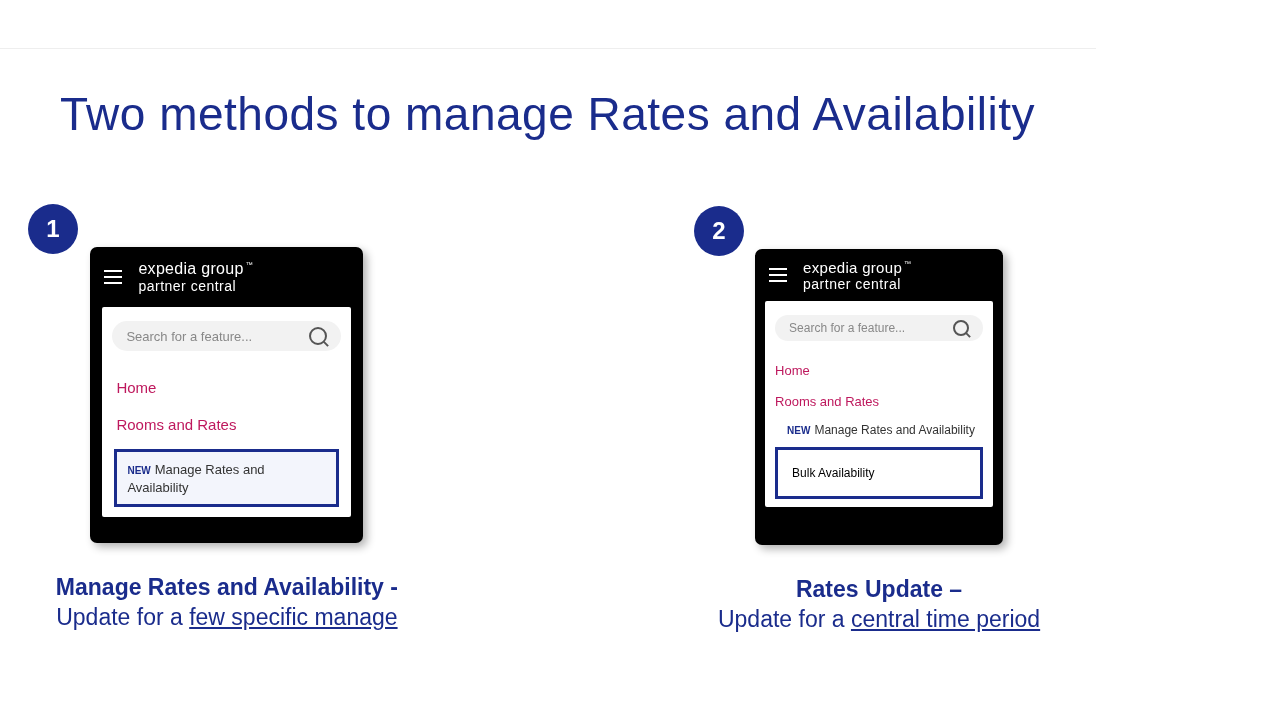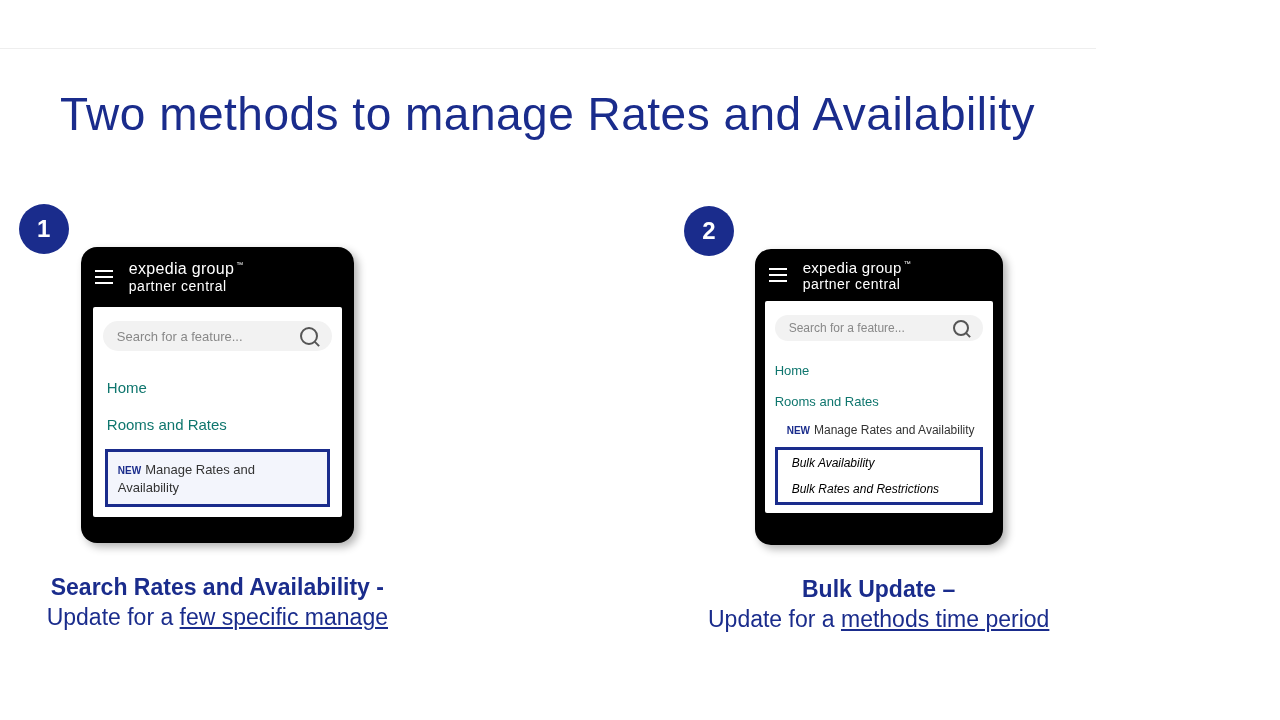--- a/index.html
+++ b/index.html
@@ -3,41 +3,41 @@
 <meta charset="utf-8">
 <style>
   html,body{margin:0;padding:0;width:1280px;height:720px;background:#fff;font-family:Arial,Helvetica,sans-serif;position:relative;overflow:hidden;}
   .slide{width:1096px;height:720px;position:relative;border-top:1px solid #eee;margin-top:48px;}
   .title{position:absolute;left:60px;top:38px;font-size:46px;color:#1a2c8c;font-weight:400;letter-spacing:0.5px;}
   .columns{position:absolute;top:160px;left:0;right:0;display:flex;justify-content:center;gap:320px;}
   .col{display:flex;flex-direction:column;align-items:center;position:relative;}
   .badge{width:50px;height:50px;border-radius:50%;background:#1a2c8c;color:#fff;display:flex;align-items:center;justify-content:center;font-size:24px;font-weight:bold;position:absolute;z-index:3;}
   .badge1{top:-5px;left:-28px;}
   .badge2{top:-3px;left:-24px;}
-  .phone{background:#000;border-radius:16px;box-shadow:4px 4px 8px rgba(0,0,0,0.3);position:relative;}
+  .phone{background:#000;border-radius:7px;box-shadow:4px 4px 8px rgba(0,0,0,0.3);position:relative;}
   .phone1{width:273px;height:296px;margin-top:38px;}
   .phone2{width:248px;height:296px;margin-top:40px;}
   .pheader{height:60px;display:flex;align-items:center;padding:0 14px;gap:16px;}
   .hamburger{display:flex;flex-direction:column;gap:4px;}
   .hamburger span{width:18px;height:2px;background:#fff;display:block;}
   .brand{color:#fff;line-height:1;}
   .brand-top{font-size:16px;letter-spacing:0.3px;position:relative;}
   .brand-top::after{content:"™";font-size:7px;position:relative;top:-7px;left:2px;}
   .brand-bot{font-size:14px;letter-spacing:0.5px;margin-top:2px;}
   .panel{background:#fff;margin:0 12px 12px 12px;border-radius:2px;padding:6px 0;}
   .search{background:#f2f2f2;border-radius:16px;margin:8px 10px;height:30px;display:flex;align-items:center;justify-content:space-between;padding:0 14px;}
   .search-ph{color:#888;font-size:13px;}
   .sicon{width:14px;height:14px;border:2px solid #555;border-radius:50%;position:relative;}
   .sicon::after{content:"";position:absolute;width:2px;height:6px;background:#555;transform:rotate(-45deg);bottom:-4px;right:-2px;}
   .menu{padding:10px 10px 4px 10px;}
-  .mitem{color:#0f766e;font-size:15px;padding:10px 4px;}
+  .mitem{color:#be185d;font-size:15px;padding:10px 4px;}
   .mitem-sm{font-size:12px;padding:6px 8px;}
   .hl{border:3px solid #1a2c8c;background:#f3f5fc;padding:8px 10px;margin:6px 2px 0 2px;}
   .hl2{border:3px solid #1a2c8c;margin:4px 2px 0 2px;}
-  .hl2 .mitem-sm{padding:6px 10px;font-style:italic;}
+  .hl2 .mitem-sm{padding:16px 10px;}
   .new{color:#1a2c8c;font-weight:bold;font-size:10px;margin-right:4px;}
   .caption{margin-top:30px;text-align:center;font-size:23px;color:#1a2c8c;line-height:1.3;}
   .cap-title{font-weight:bold;}
   .und{text-decoration:underline;}
   .pagenum{position:absolute;right:44px;bottom:14px;font-size:12px;color:#555;}
 </style>
 </head>
 <body>
 
 <div class="slide">
@@ -67,21 +67,21 @@
           <div class="menu">
             <div class="mitem">Home</div>
             <div class="mitem">Rooms and Rates</div>
             <div class="hl">
               <span class="new">NEW</span><span style="font-size:13px;color:#333;">Manage Rates and Availability</span>
             </div>
           </div>
         </div>
       </div>
       <div class="caption">
-        <div><span class="cap-title">Search Rates and Availability -</span></div>
+        <div><span class="cap-title">Manage Rates and Availability -</span></div>
         <div><span>Update for a </span><span class="und">few specific manage</span></div>
       </div>
     </div>
 
     <div class="col">
       <div class="badge badge2">2</div>
       <div class="phone phone2">
         <div class="pheader" style="height:52px;">
           <div class="hamburger">
               <span></span>
@@ -99,27 +99,26 @@
             <span class="sicon" style="width:12px;height:12px;"></span>
           </div>
           <div class="menu" style="padding:6px 8px 2px 8px;">
             <div class="mitem" style="font-size:13px;padding:8px 2px;">Home</div>
             <div class="mitem" style="font-size:13px;padding:8px 2px;">Rooms and Rates</div>
             <div class="mitem-sm" style="padding-left:14px;">
               <span class="new">NEW</span><span style="font-size:12px;color:#333;">Manage Rates and Availability</span>
             </div>
             <div class="hl2">
               <div class="mitem-sm" style="padding-left:14px;">Bulk Availability</div>
-              <div class="mitem-sm" style="padding-left:14px;">Bulk Rates and Restrictions</div>
             </div>
           </div>
         </div>
       </div>
       <div class="caption">
-        <div><span class="cap-title">Bulk Update –</span></div>
-        <div><span>Update for a </span><span class="und">methods time period</span></div>
+        <div><span class="cap-title">Rates Update –</span></div>
+        <div><span>Update for a </span><span class="und">central time period</span></div>
       </div>
     </div>
 
   </div>
 
   <div class="pagenum">4</div>
 </div>
 
 </body></html>

